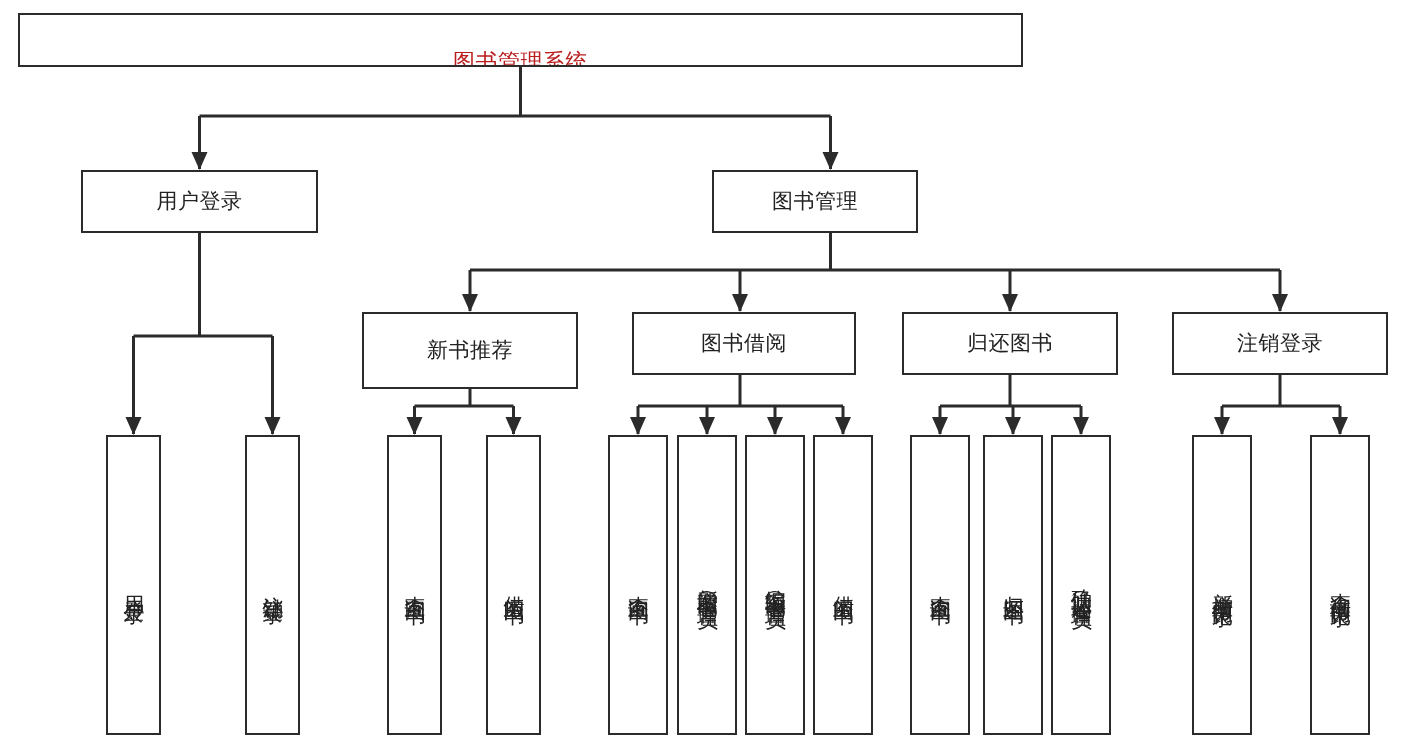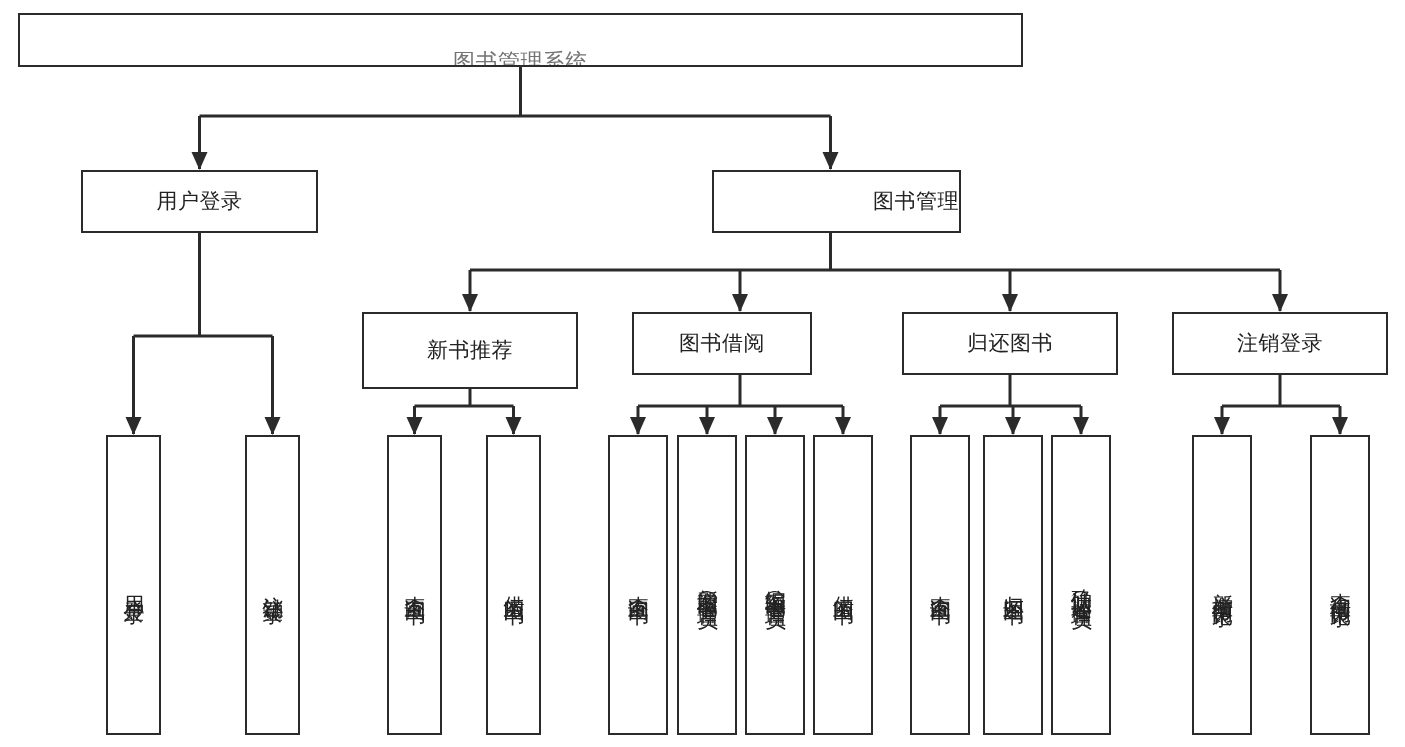--- a/index.html
+++ b/index.html
@@ -115,32 +115,32 @@
       <polygon points="1073,417 1089,417 1081,435" fill="#2b2b2b"></polygon>
       <line x1="1280" y1="375" x2="1280" y2="406" stroke="#2b2b2b" stroke-width="3"></line>
       <line x1="1222" y1="406" x2="1340" y2="406" stroke="#2b2b2b" stroke-width="3"></line>
       <line x1="1222" y1="406" x2="1222" y2="434" stroke="#2b2b2b" stroke-width="3"></line>
       <polygon points="1214,417 1230,417 1222,435" fill="#2b2b2b"></polygon>
       <line x1="1340" y1="406" x2="1340" y2="434" stroke="#2b2b2b" stroke-width="3"></line>
       <polygon points="1332,417 1348,417 1340,435" fill="#2b2b2b"></polygon>
     </svg>
   <div id="nodes-layer">
       <div class="node root" style="left: 18px; top: 13px; width: 1005px; height: 54px; border-color: rgb(43, 43, 43);">
-        <span class="node-label" style="color: #737373; margin-top: 43px;">图书管理系统</span>
+        <span class="node-label" style="color: #b91c1c; margin-top: 43px;">图书管理系统</span>
       </div>
       <div class="node" style="left: 81px; top: 170px; width: 237px; height: 63px; border-color: rgb(43, 43, 43);">
         <span class="node-label" style="color: rgb(34, 34, 34);">用户登录</span>
       </div>
-      <div class="node" style="left: 712px; top: 170px; width: 249px; height: 63px; border-color: rgb(43, 43, 43); justify-content: flex-end;">
+      <div class="node" style="left: 712px; top: 170px; width: 206px; height: 63px; border-color: rgb(43, 43, 43);">
         <span class="node-label" style="color: rgb(34, 34, 34);">图书管理</span>
       </div>
       <div class="node" style="left: 362px; top: 312px; width: 216px; height: 77px; border-color: rgb(43, 43, 43);">
         <span class="node-label" style="color: rgb(34, 34, 34);">新书推荐</span>
       </div>
-      <div class="node" style="left: 632px; top: 312px; width: 180px; height: 63px; border-color: rgb(43, 43, 43);">
+      <div class="node" style="left: 632px; top: 312px; width: 224px; height: 63px; border-color: rgb(43, 43, 43);">
         <span class="node-label" style="color: rgb(34, 34, 34);">图书借阅</span>
       </div>
       <div class="node" style="left: 902px; top: 312px; width: 216px; height: 63px; border-color: rgb(43, 43, 43);">
         <span class="node-label" style="color: rgb(34, 34, 34);">归还图书</span>
       </div>
       <div class="node" style="left: 1172px; top: 312px; width: 216px; height: 63px; border-color: rgb(43, 43, 43);">
         <span class="node-label" style="color: rgb(34, 34, 34);">注销登录</span>
       </div>
       <div class="node vertical" style="left: 106px; top: 435px; width: 55px; height: 300px; border-color: rgb(43, 43, 43);">
         <span class="node-label" style="color: rgb(34, 34, 34);">用户登录</span>

